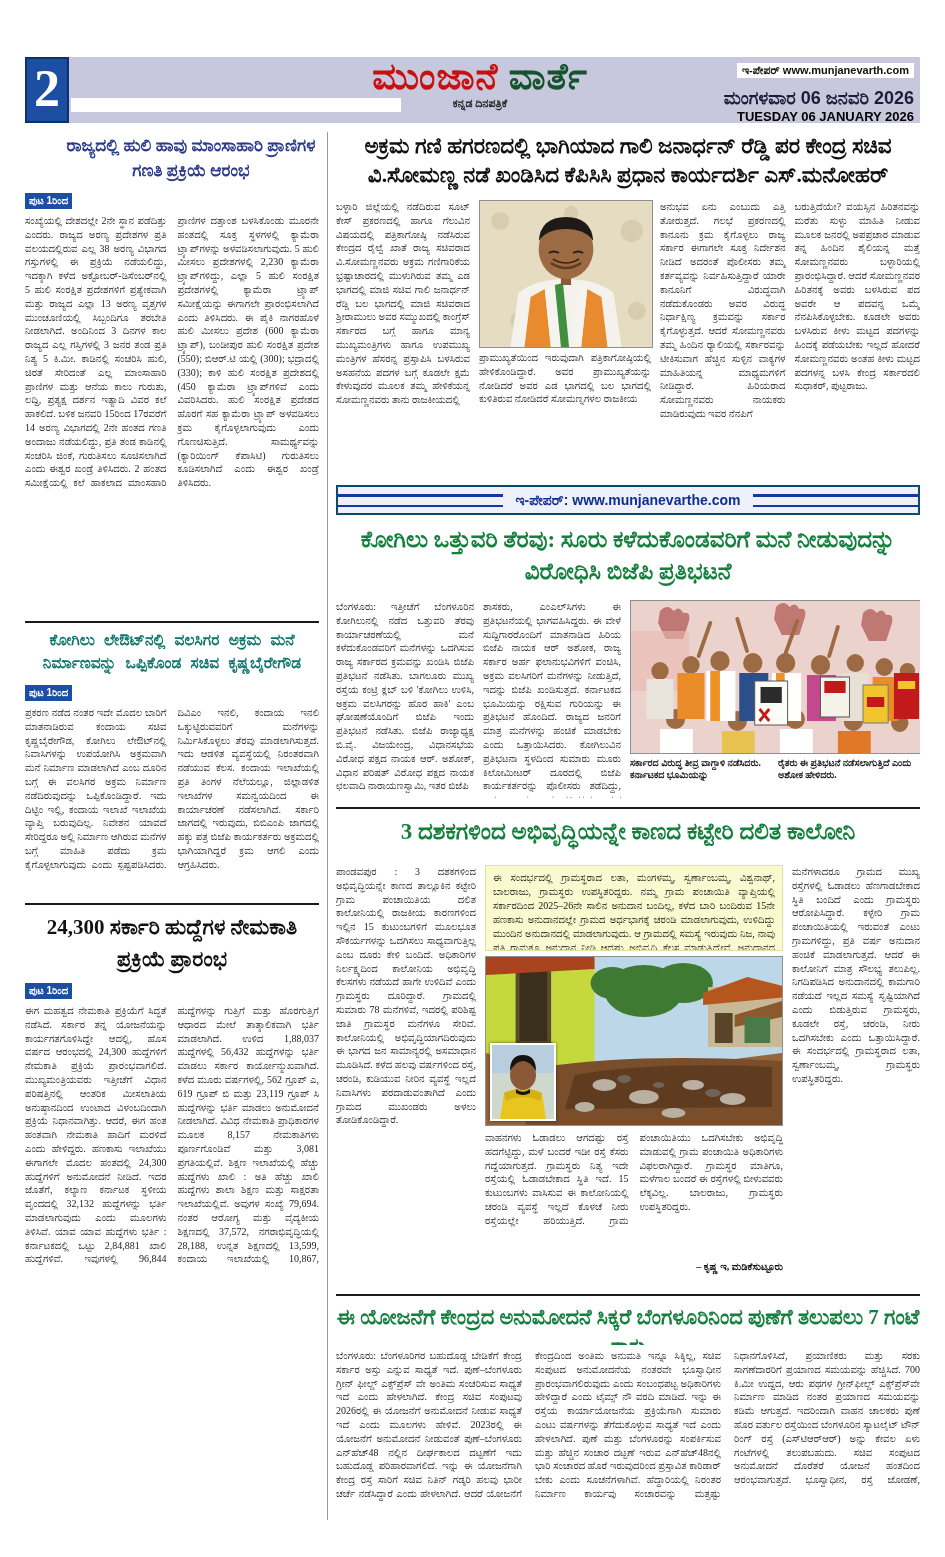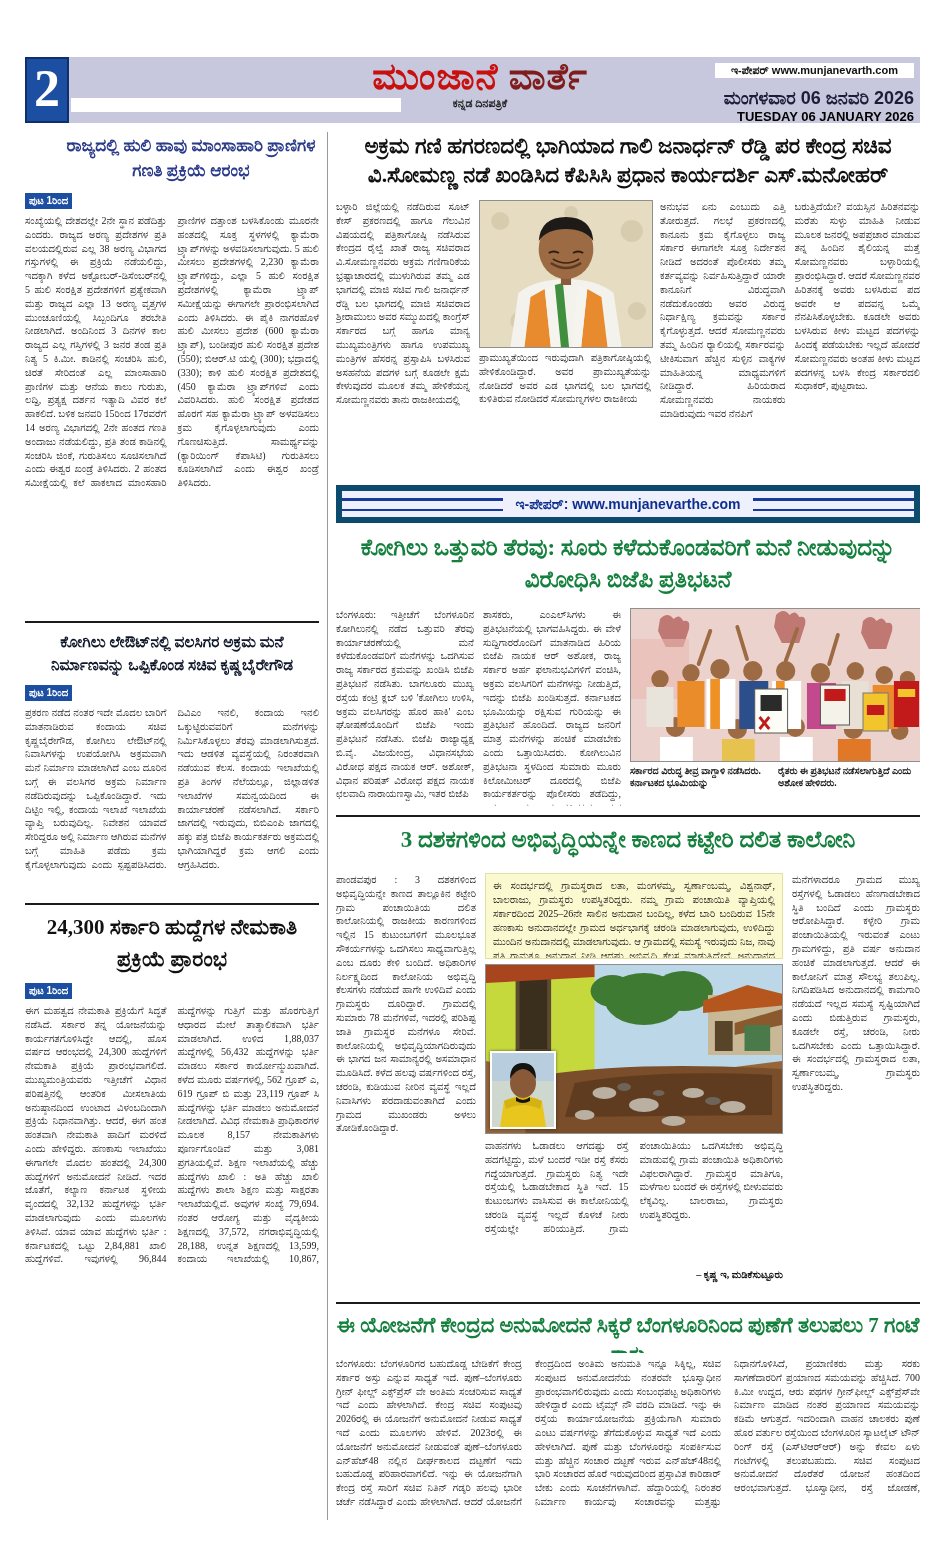--- a/index.html
+++ b/index.html
@@ -8,67 +8,67 @@
 
   
   .hdr{position:absolute;left:25px;top:57px;width:895px;height:66px;background:#c7c7dd;}
   .pagenum{position:absolute;left:0;top:0;width:44px;height:66px;background:#1c4ea1;
            border:2px solid #0d2f6b;box-sizing:border-box;color:#fff;font-size:52px;
            font-weight:bold;text-align:center;line-height:60px;}
   .white-stripe{position:absolute;left:46px;top:41px;width:330px;height:14px;background:#ffffff;}
   .masthead{position:absolute;left:310px;top:1px;width:290px;text-align:center;line-height:1.05;}
   .mh-title{font-size:37px;font-weight:bold;letter-spacing:1px;white-space:nowrap;}
   .mh-red{color:#c8100f;}
-  .mh-black{color:#7f1d1d;}
+  .mh-black{color:#14532d;}
   .mh-tag{font-size:11px;font-weight:bold;color:#222;margin-top:1px;}
   .hdr-right{position:absolute;right:6px;top:3px;width:270px;text-align:right;
              font-family:"Liberation Sans",sans-serif;}
   .hdr-epaper{display:inline-block;background:#ffffff;font-size:11px;font-weight:bold;
-              padding:1px 16px;color:#111;}
+              padding:1px 5px;color:#111;}
   .hdr-kn{font-size:18px;font-weight:bold;color:#1d1d3a;margin-top:10px;text-align:right;}
   .hdr-en{font-size:13px;font-weight:bold;color:#000;}
 
   
   .vdivider{position:absolute;left:327px;top:132px;width:1px;height:1388px;background:#9a9a9a;}
   .sidebar{position:absolute;left:25px;top:134px;width:294px;}
   .main{position:absolute;left:336px;top:132px;width:584px;}
 
   .rule{border-top:2px solid #1b1b1b;margin:9px 0 7px 0;}
   .tag{display:inline-block;background:#1c4ea1;color:#fff;font-size:10px;font-weight:bold;
        padding:2px 4px;margin:3px 0 5px 0;font-family:"Liberation Sans",sans-serif;}
   .body-txt{font-size:10px;line-height:1.38;text-align:justify;overflow:hidden;color:#1a1a1a;}
   .two-col{column-count:2;column-gap:11px;}
   .three-col{column-count:3;column-gap:13px;}
 
   
   .sb-hl1{font-size:17px;font-weight:bold;color:#2a3a8a;text-align:center;line-height:1.45;
           height:56px;overflow:hidden;margin-left:38px;}
-  .sb-hl2{font-size:15.5px;font-weight:bold;color:#0f172a;text-align:center;line-height:1.5;
-          height:52px;overflow:hidden;}
+  .sb-hl2{font-size:15.5px;font-weight:bold;color:#0f766e;text-align:center;line-height:1.5;
+          height:52px;overflow:hidden;font-family:Liberation Mono, monospace;}
   .sb-hl3{font-size:21px;font-weight:bold;color:#111;text-align:center;line-height:1.5;
           height:68px;overflow:hidden;}
   .sb-body1{height:398px;}
   .sb-body2{height:188px;}
   .sb-body3{height:268px;}
 
   
   .main-hl{font-size:21.5px;font-weight:bold;text-align:center;line-height:1.35;height:62px;
            overflow:hidden;color:#101010;}
   .hl-lg{font-size:23px;font-weight:bold;text-align:center;line-height:1.4;overflow:hidden;color:#15803d;}
 
   .main-body{display:flex;gap:9px;height:276px;overflow:hidden;margin-top:6px;}
   .mb-c1{flex:0 0 134px;}
   .mb-mid{flex:0 0 172px;}
   .mb-c3{flex:1;}
   .mb-c4{flex:1;}
   .photo-frame{border:1px solid #8f8f8f;overflow:hidden;background:#e7dec6;}
   .portrait{width:100%;height:146px;margin-bottom:3px;}
 
   
-  .banner{margin-top:9px;height:26px;display:flex;align-items:center;border:6px solid #0c4a6e;
+  .banner{margin-top:9px;height:26px;display:flex;align-items:center;border:2px solid #0c4a6e;
           background:#eef0fb;}
   .banner-line{flex:1;height:8px;border-top:3px solid #16399d;border-bottom:2px solid #16399d;}
   .banner-text{padding:0 12px;font-size:14px;font-weight:bold;color:#0f2f8f;
                font-family:"Liberation Sans",sans-serif;white-space:nowrap;}
 
   
   .bjp-hl{height:72px;margin-top:9px;}
   .bjp-body{display:flex;gap:9px;height:198px;margin-top:4px;overflow:hidden;}
   .bjp-c{flex:0 0 138px;}
   .bjp-photo-blk{flex:1;}

